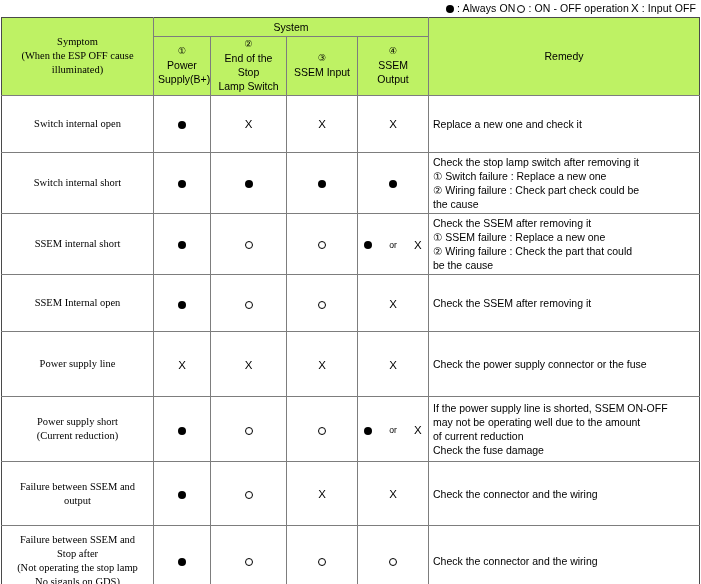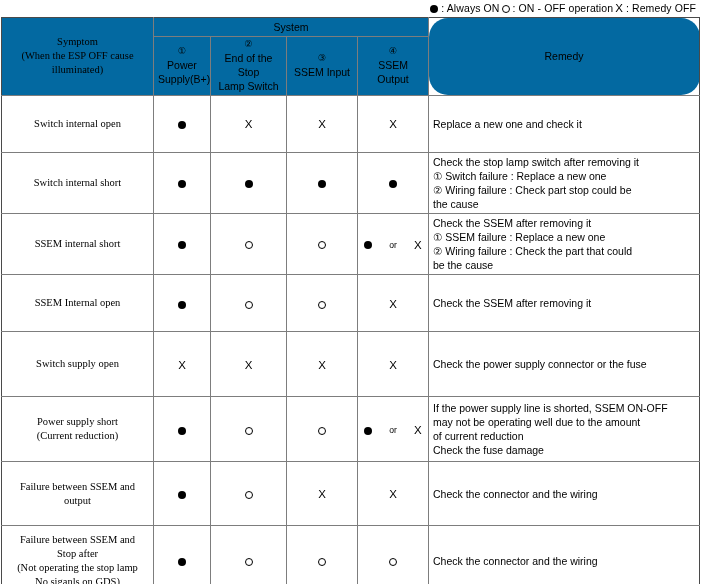--- a/index.html
+++ b/index.html
@@ -83,25 +83,25 @@
   table.diag td, table.diag th {
     border: 1px solid #7d7d7d;
     padding: 2px 4px;
     font-weight: normal;
     font-size: 10.5px;
     line-height: 1.34;
     vertical-align: middle;
     box-sizing: border-box;
   }
   table.diag thead th {
-    background: #0369a1;
+    background: #bef264;
     text-align: center;
   }
   .outer-left  { border-left-color: #4a4a4a !important; font-family: Liberation Serif, serif; }
-  .outer-right { border-right-color: #4a4a4a !important; border-radius: 19px; }
+  .outer-right { border-right-color: #4a4a4a !important; }
   .outer-top   { border-top-color: #4a4a4a !important; }
   .outer-bottom{ border-bottom-color: #4a4a4a !important; }
 
   .c-symptom { width: 152px; }
   .c-sys1 { width: 57px; }
   .c-sys2 { width: 76px; }
   .c-sys3 { width: 71px; }
   .c-sys4 { width: 71px; }
   .c-remedy { width: 271px; }
 
@@ -154,21 +154,21 @@
       <span class="lg-item">
         <span class="sym-filled"></span>
         <span class="lg-text">: Always ON</span>
       </span>
       <span class="lg-item">
         <span class="sym-open"></span>
         <span class="lg-text">: ON - OFF operation</span>
       </span>
       <span class="lg-item">
         <span class="sym-x">X</span>
-        <span class="lg-text">: Remedy OFF</span>
+        <span class="lg-text">: Input OFF</span>
       </span>
     </div>
 
   <table class="diag">
     <colgroup>
       <col class="c-symptom">
         <col class="c-sys1">
         <col class="c-sys2">
       <col class="c-sys3">
         <col class="c-sys4">
@@ -221,21 +221,21 @@
           <td class="symptom outer-left">
             <span class="rem-line">Switch internal short</span>
           </td>
           <td class="state"><span class="sym-filled"></span></td>
           <td class="state"><span class="sym-filled"></span></td>
           <td class="state"><span class="sym-filled"></span></td>
           <td class="state"><span class="sym-filled"></span></td>
           <td class="remedy outer-right">
             <span class="rem-line">Check the stop lamp switch after removing it</span>
             <span class="rem-line">① Switch failure : Replace a new one</span>
-            <span class="rem-line">② Wiring failure : Check part stop could be</span>
+            <span class="rem-line">② Wiring failure : Check part check could be</span>
             <span class="rem-line">the cause</span>
           </td>
         </tr>
         <tr style="height: 57px;">
           <td class="symptom outer-left">
             <span class="rem-line">SSEM internal short</span>
           </td>
           <td class="state"><span class="sym-filled"></span></td>
           <td class="state"><span class="sym-open"></span></td>
           <td class="state"><span class="sym-open"></span></td>
@@ -254,21 +254,21 @@
           <td class="state"><span class="sym-filled"></span></td>
           <td class="state"><span class="sym-open"></span></td>
           <td class="state"><span class="sym-open"></span></td>
           <td class="state"><span class="sym-x">X</span></td>
           <td class="remedy outer-right">
             <span class="rem-line">Check the SSEM after removing it</span>
           </td>
         </tr>
         <tr style="height: 65px;">
           <td class="symptom outer-left">
-            <span class="rem-line">Switch supply open</span>
+            <span class="rem-line">Power supply line</span>
           </td>
           <td class="state"><span class="sym-x">X</span></td>
           <td class="state"><span class="sym-x">X</span></td>
           <td class="state"><span class="sym-x">X</span></td>
           <td class="state"><span class="sym-x">X</span></td>
           <td class="remedy outer-right">
             <span class="rem-line">Check the power supply connector or the fuse</span>
           </td>
         </tr>
         <tr style="height: 65px;">

